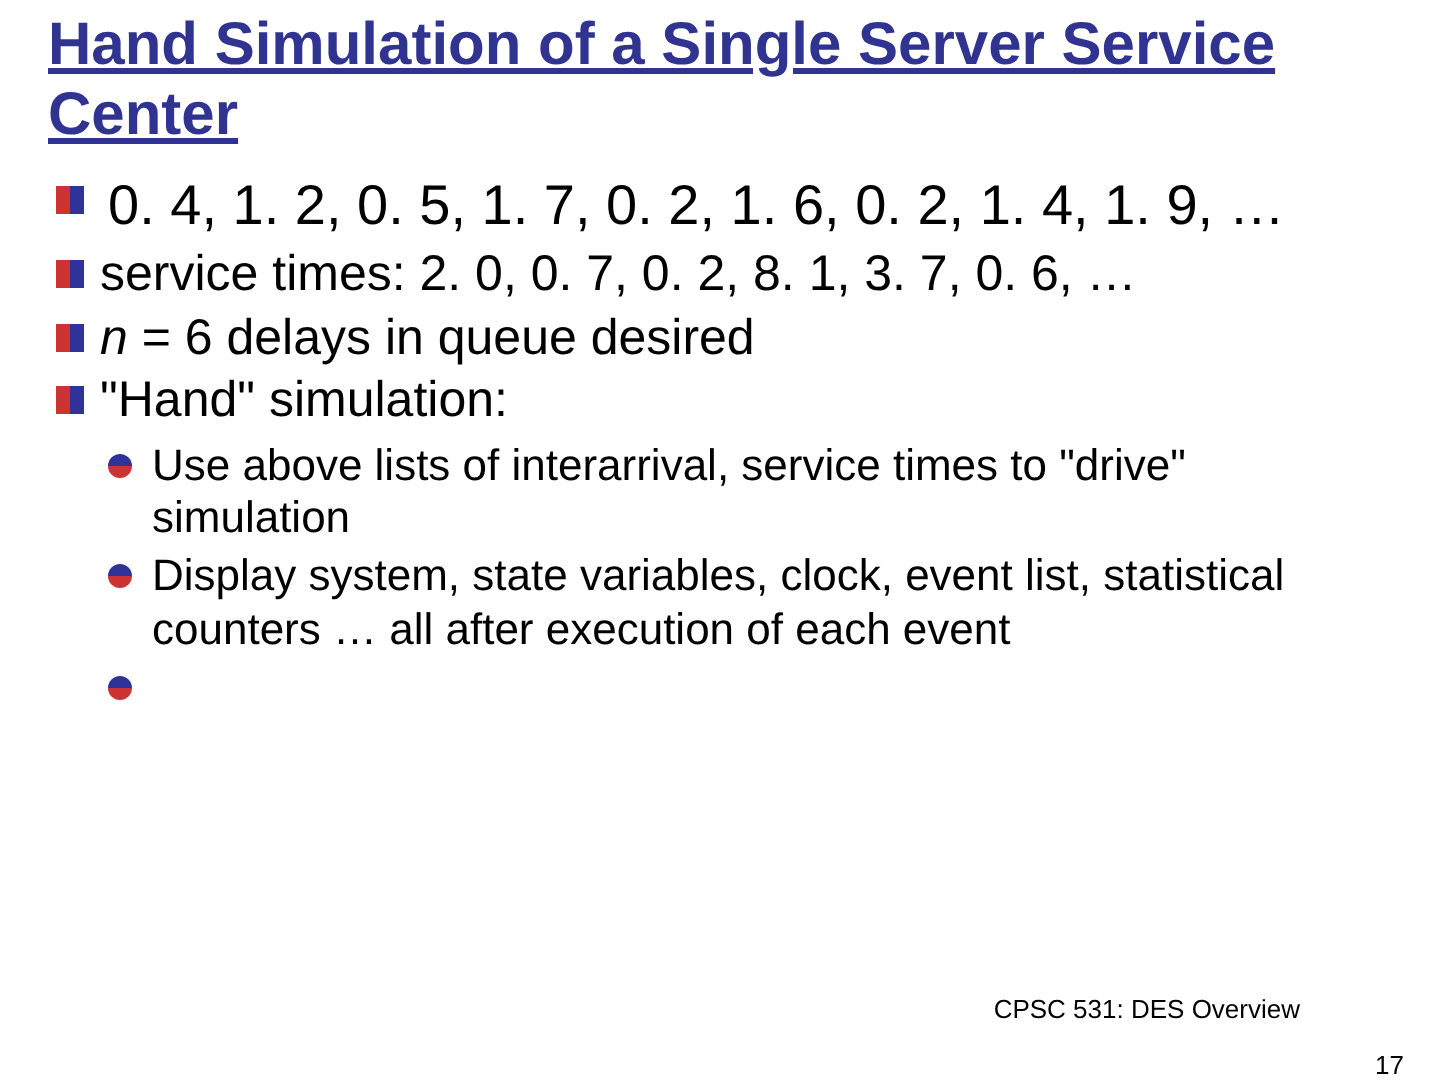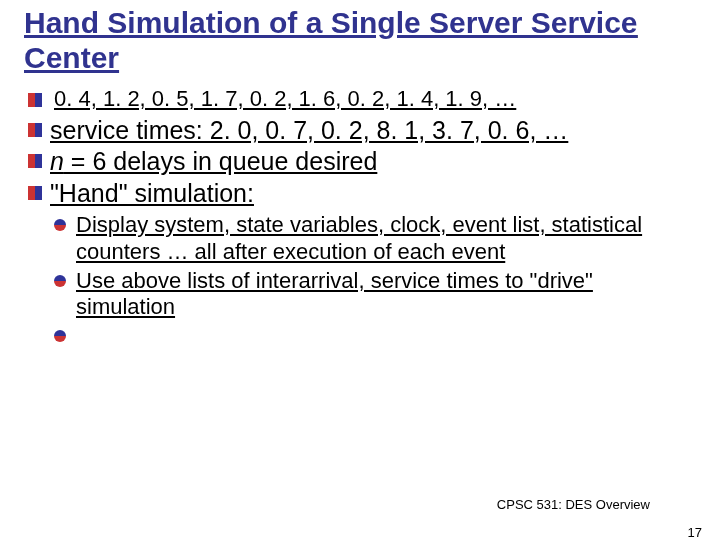--- a/index.html
+++ b/index.html
@@ -11,21 +11,20 @@
     font-family: "Trebuchet MS", "Verdana", "Arial", sans-serif;
     color: #000;
     overflow: hidden;
   }
   .slide {
     position: relative;
     width: 720px;
     height: 540px;
     box-sizing: border-box;
     padding: 6px 24px 0 24px;
-    text-decoration: underline;
   }
   .title {
     font-size: 30px;
     line-height: 1.15;
     font-weight: bold;
     color: #30338f;
     text-decoration: underline;
     margin: 0 0 10px 0;
   }
   ul.level1 {
@@ -53,21 +52,21 @@
     width: 7px; height: 14px;
     background: #cc3333;
   }
   .bullet-sq .half-r {
     position: absolute;
     left: 7px; top: 0;
     width: 7px; height: 14px;
     background: #2f3399;
   }
   .sub-indent {
-    font-size: 22px;
+    font-size: 28px;
     line-height: 1.25;
     margin: 2px 0 2px 30px;
   }
   ul.level2 {
     list-style: none;
     padding-left: 0;
     margin: 4px 0 0 0;
   }
   ul.level2 > li {
     position: relative;
@@ -155,28 +154,28 @@
     </li>
 
   </ul>
 
   <ul class="level2">
     <li>
       <span class="bullet-circ">
           <span class="half-t"></span>
           <span class="half-b"></span>
         </span>
-      <span>Display system, state variables, clock, event list, statistical counters  … all after execution of each event</span>
+      <span>Use above lists of interarrival, service times to "drive" simulation</span>
     </li>
     <li>
       <span class="bullet-circ">
           <span class="half-t"></span>
           <span class="half-b"></span>
         </span>
-      <span>Use above lists of interarrival, service times to "drive" simulation</span>
+      <span>Display system, state variables, clock, event list, statistical counters  … all after execution of each event</span>
     </li>
     <li>
       <span class="bullet-circ">
           <span class="half-t"></span>
           <span class="half-b"></span>
         </span>
     </li>
   </ul>
 
   <div class="footer">CPSC 531: DES Overview</div>

